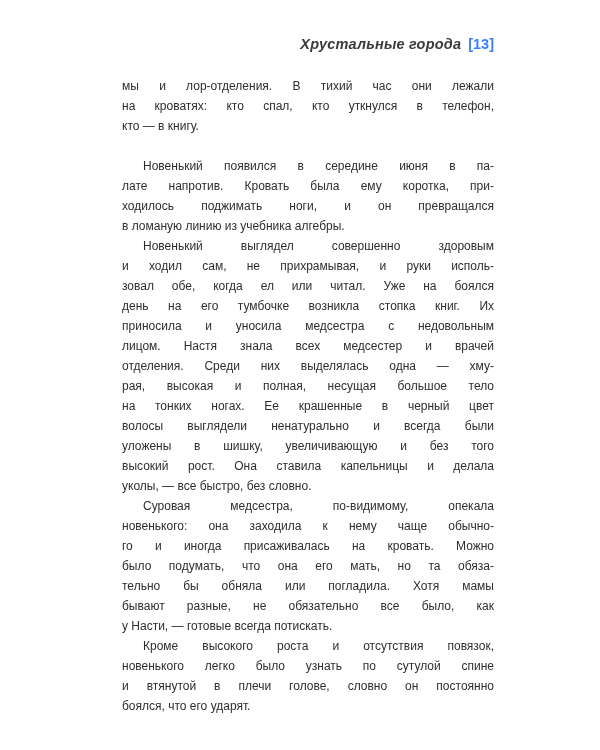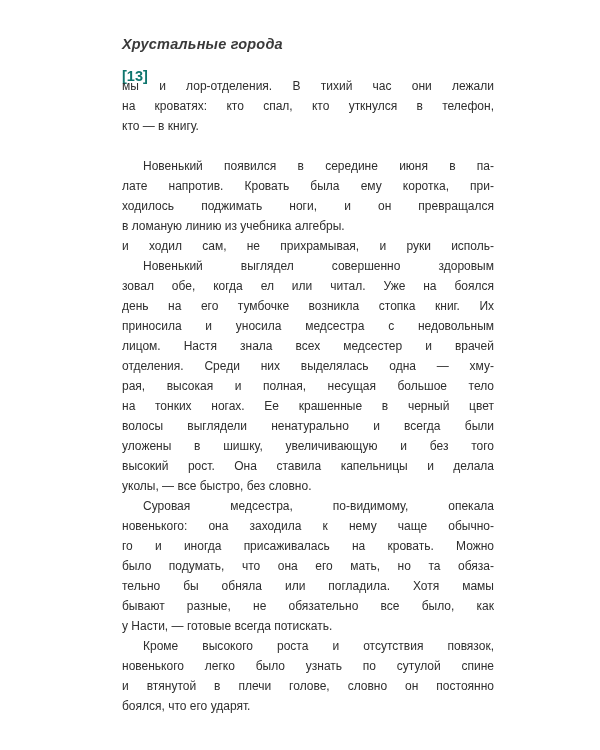--- a/index.html
+++ b/index.html
@@ -17,23 +17,22 @@
     background: #ffffff;
   }
   .running-header {
     position: absolute;
     top: 36px;
     left: 122px;
     width: 372px;
     display: flex;
     justify-content: flex-end;
     align-items: baseline;
-    gap: 16px;
+    gap: 7px;
     font-size: 14.5px;
-    flex-direction: column;
   }
   .running-header .book-title {
     font-weight: bold;
     font-style: italic;
     color: #3a3a3a;
     letter-spacing: 0.2px;
   }
   .running-header .page-num {
     font-weight: bold;
     font-style: normal;
@@ -61,38 +60,38 @@
     text-indent: 21px;
   }
 </style>
 </head>
 <body>
 
 <div class="page">
 
   <div class="running-header">
     <span class="book-title">Хрустальные города</span>
-    <span class="page-num" style="color: #0f766e;">[13]</span>
+    <span class="page-num" style="color: #3b82f6;">[13]</span>
   </div>
 
   <div class="text-column" id="text-column">
       <div class="paragraph">
         <div class="line">мы и лор-отделения. В тихий час они лежали</div>
         <div class="line">на кроватях: кто спал, кто уткнулся в телефон,</div>
         <div class="line last-line">кто — в книгу.</div>
       </div>
       <div class="paragraph gap-before">
         <div class="line first-indent">Новенький появился в середине июня в па-</div>
         <div class="line">лате напротив. Кровать была ему коротка, при-</div>
         <div class="line">ходилось поджимать ноги, и он превращался</div>
         <div class="line last-line">в ломаную линию из учебника алгебры.</div>
       </div>
       <div class="paragraph">
+        <div class="line first-indent">Новенький выглядел совершенно здоровым</div>
         <div class="line">и ходил сам, не прихрамывая, и руки исполь-</div>
-        <div class="line first-indent">Новенький выглядел совершенно здоровым</div>
         <div class="line">зовал обе, когда ел или читал. Уже на боялся</div>
         <div class="line">день на его тумбочке возникла стопка книг. Их</div>
         <div class="line">приносила и уносила медсестра с недовольным</div>
         <div class="line">лицом. Настя знала всех медсестер и врачей</div>
         <div class="line">отделения. Среди них выделялась одна — хму-</div>
         <div class="line">рая, высокая и полная, несущая большое тело</div>
         <div class="line">на тонких ногах. Ее крашенные в черный цвет</div>
         <div class="line">волосы выглядели ненатурально и всегда были</div>
         <div class="line">уложены в шишку, увеличивающую и без того</div>
         <div class="line">высокий рост. Она ставила капельницы и делала</div>

